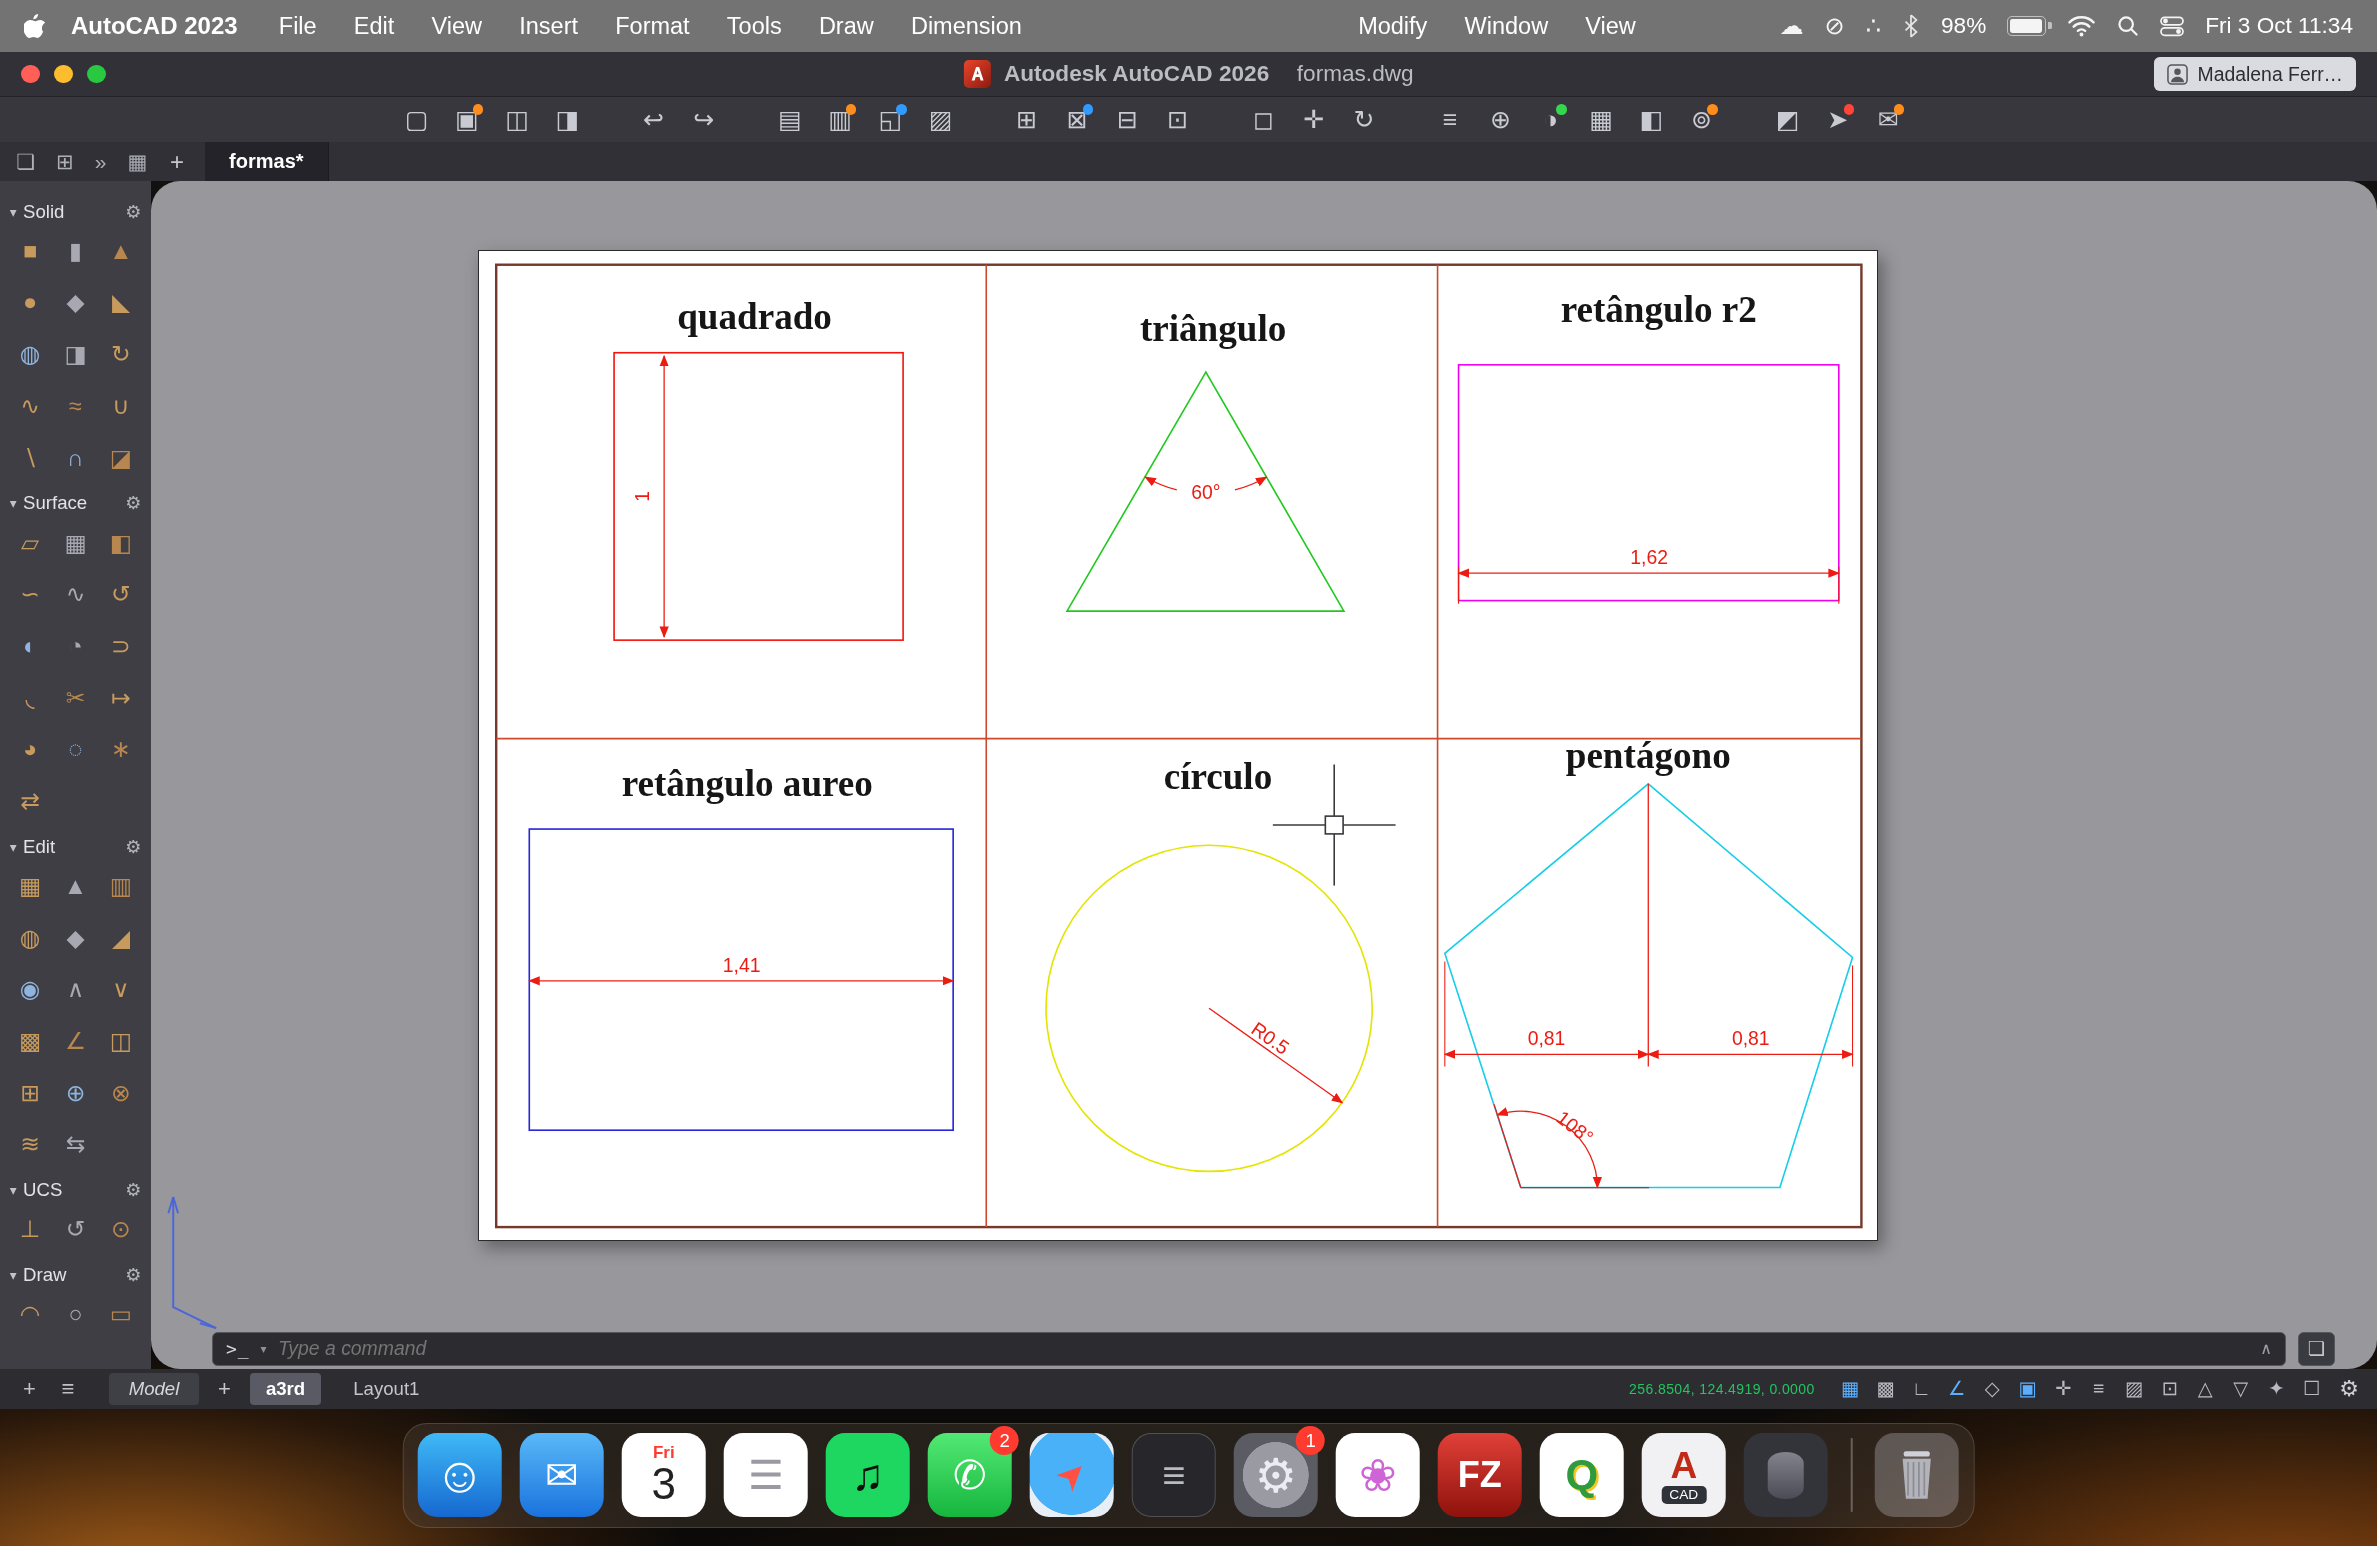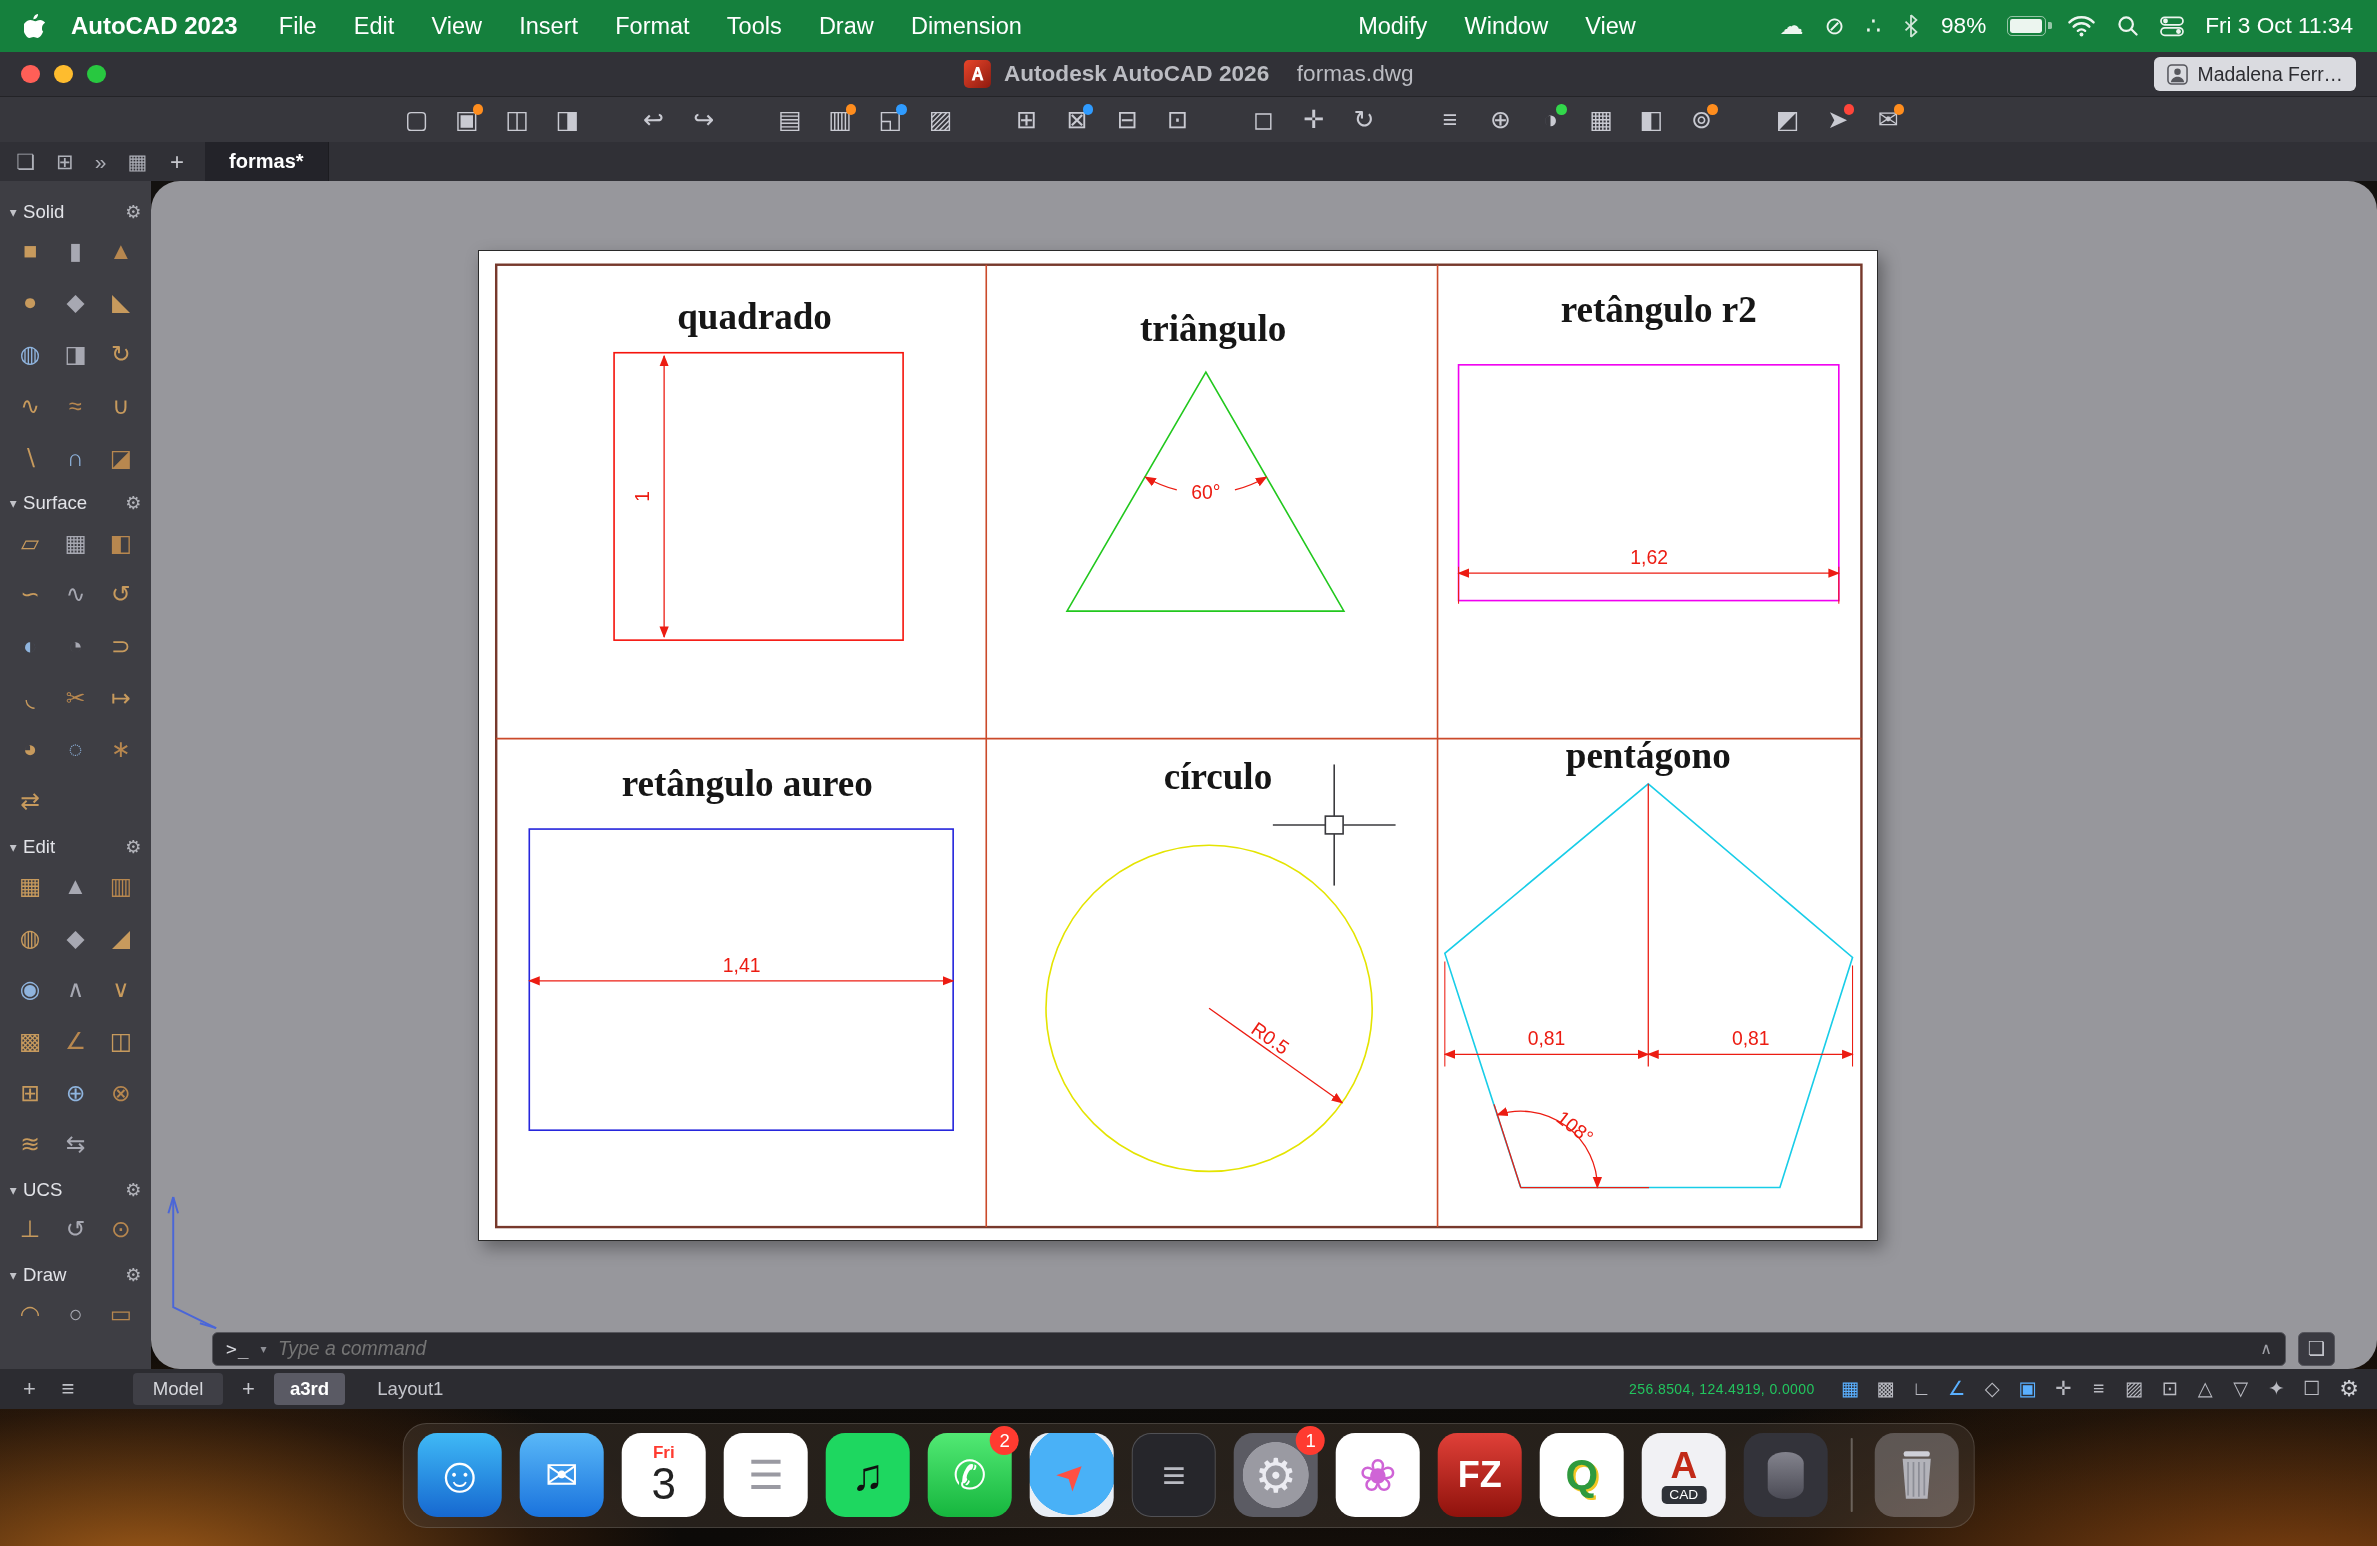--- a/index.html
+++ b/index.html
@@ -11,21 +11,21 @@
       radial-gradient(728px 307px at 6% 102%, rgba(214,120,30,.75), rgba(120,60,15,.25) 55%, transparent 75%),
       radial-gradient(890px 340px at 96% 103%, rgba(190,95,20,.7), rgba(110,55,12,.22) 55%, transparent 78%),
       radial-gradient(1132px 421px at 50% 115%, rgba(90,50,20,.5), transparent 70%),
       linear-gradient(180deg,#141210,#0c0a08);
   }
   .screen { position:absolute; inset:0; }
 
   
   .menubar {
     position:absolute; top:0; left:0; right:0; height:52px;
-    background:#15803d; color:#fff;
+    background:#737373; color:#fff;
     display:flex; align-items:center; padding:0 24px; font-size:23.5px;
   }
   .mb-apple { width:27.5px; display:flex; align-items:center; }
   .mb-app { font-weight:bold; font-size:24px; margin:0 22.6px 0 19.4px; }
   .mb-item { padding:0 18.6px; white-space:nowrap; }
   .mb-spacer { width:299px; }
   .mb-right { margin-left:auto; display:flex; align-items:center; gap:21px; font-size:22.6px; }
   .mb-ic { display:flex; align-items:center; opacity:.92; }
   .mb-glyph { font-size:24px; }
   .bat { width:39px; height:19.4px; border:1.6px solid rgba(255,255,255,.6); border-radius:4.9px; position:relative; }
@@ -124,21 +124,21 @@
     color:#c3c4cb; font-size:19.4px; display:grid; place-items:center;
   }
 
   
   .statusbar {
     position:absolute; left:0; right:0; top:1369px; height:40px;
     background:#2c2c31; display:flex; align-items:center; gap:16px; padding:0 18px;
     color:#d2d3d8; font-size:19.4px;
   }
   .sb-palctl { color:#bfc0c6; font-size:22px; padding:0 4.9px; }
-  .sb-model { background:#3f3f46; border:none; color:#d6d7dc; font-size:18.6px; padding:4.9px 19.4px; border-radius:4px; margin-left:38px; }
+  .sb-model { background:#3f3f46; border:none; color:#d6d7dc; font-size:18.6px; padding:4.9px 19.4px; border-radius:4px; margin-left:14px;font-style:italic; }
   .sb-add { color:#c6c7cd; font-size:22px; padding:0 3.2px; background:none; border:none; }
   .sb-layout { background:none; border:none; color:#c4c5cb; font-size:18.6px; padding:4.9px 16px; border-radius:4px; }
   .sb-layout.active { background:#5a5a64; color:#fff; font-weight:bold; }
   .sb-right { margin-left:auto; display:flex; align-items:center; gap:6.5px; }
   .sb-coords { font-size:14px; color:#22c55e; letter-spacing:0.4px; margin-right:14.6px; }
   .sbi { width:29px; height:31px; background:none; border:none; display:grid; place-items:center; }
   .sglyph { font-size:19.4px; color:#b9bac1; line-height:1; }
   .sbi.on .sglyph { color:#5ab0ff; }
   .sb-gear { font-size:22px; color:#cfd0d5; padding-left:6.5px; background:none; border:none; }
 

